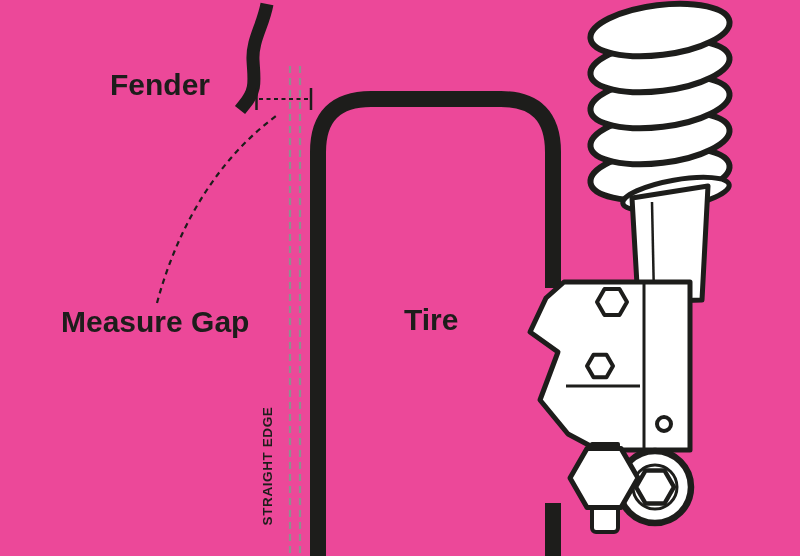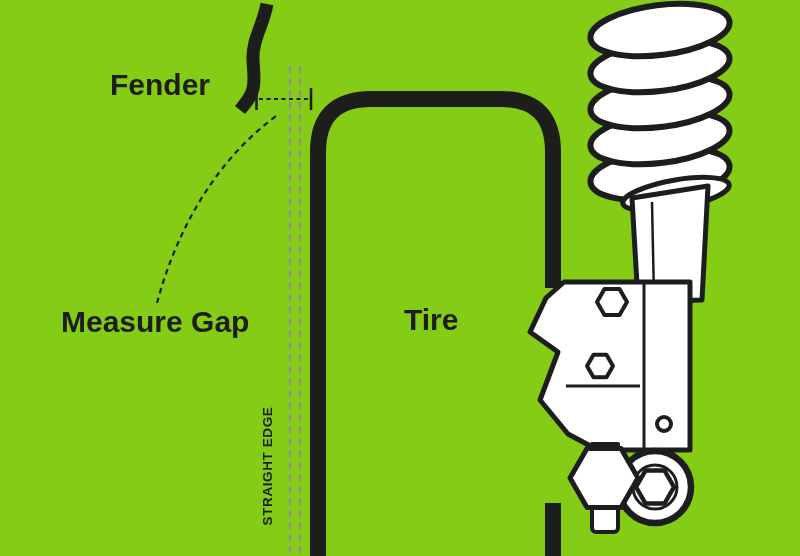--- a/index.html
+++ b/index.html
@@ -4,21 +4,21 @@
 <style>
   html, body {
     margin: 0;
     padding: 0;
     background: #ffffff;
   }
   .stage {
     position: relative;
     width: 800px;
     height: 556px;
-    background: #84cc16;
+    background: #ec4899;
     overflow: hidden;
   }
   svg { display: block; }
   .lbl {
     font-family: "Liberation Sans", sans-serif;
     font-weight: bold;
     font-size: 30px;
     fill: currentColor;
   }
   .lbl-se {

